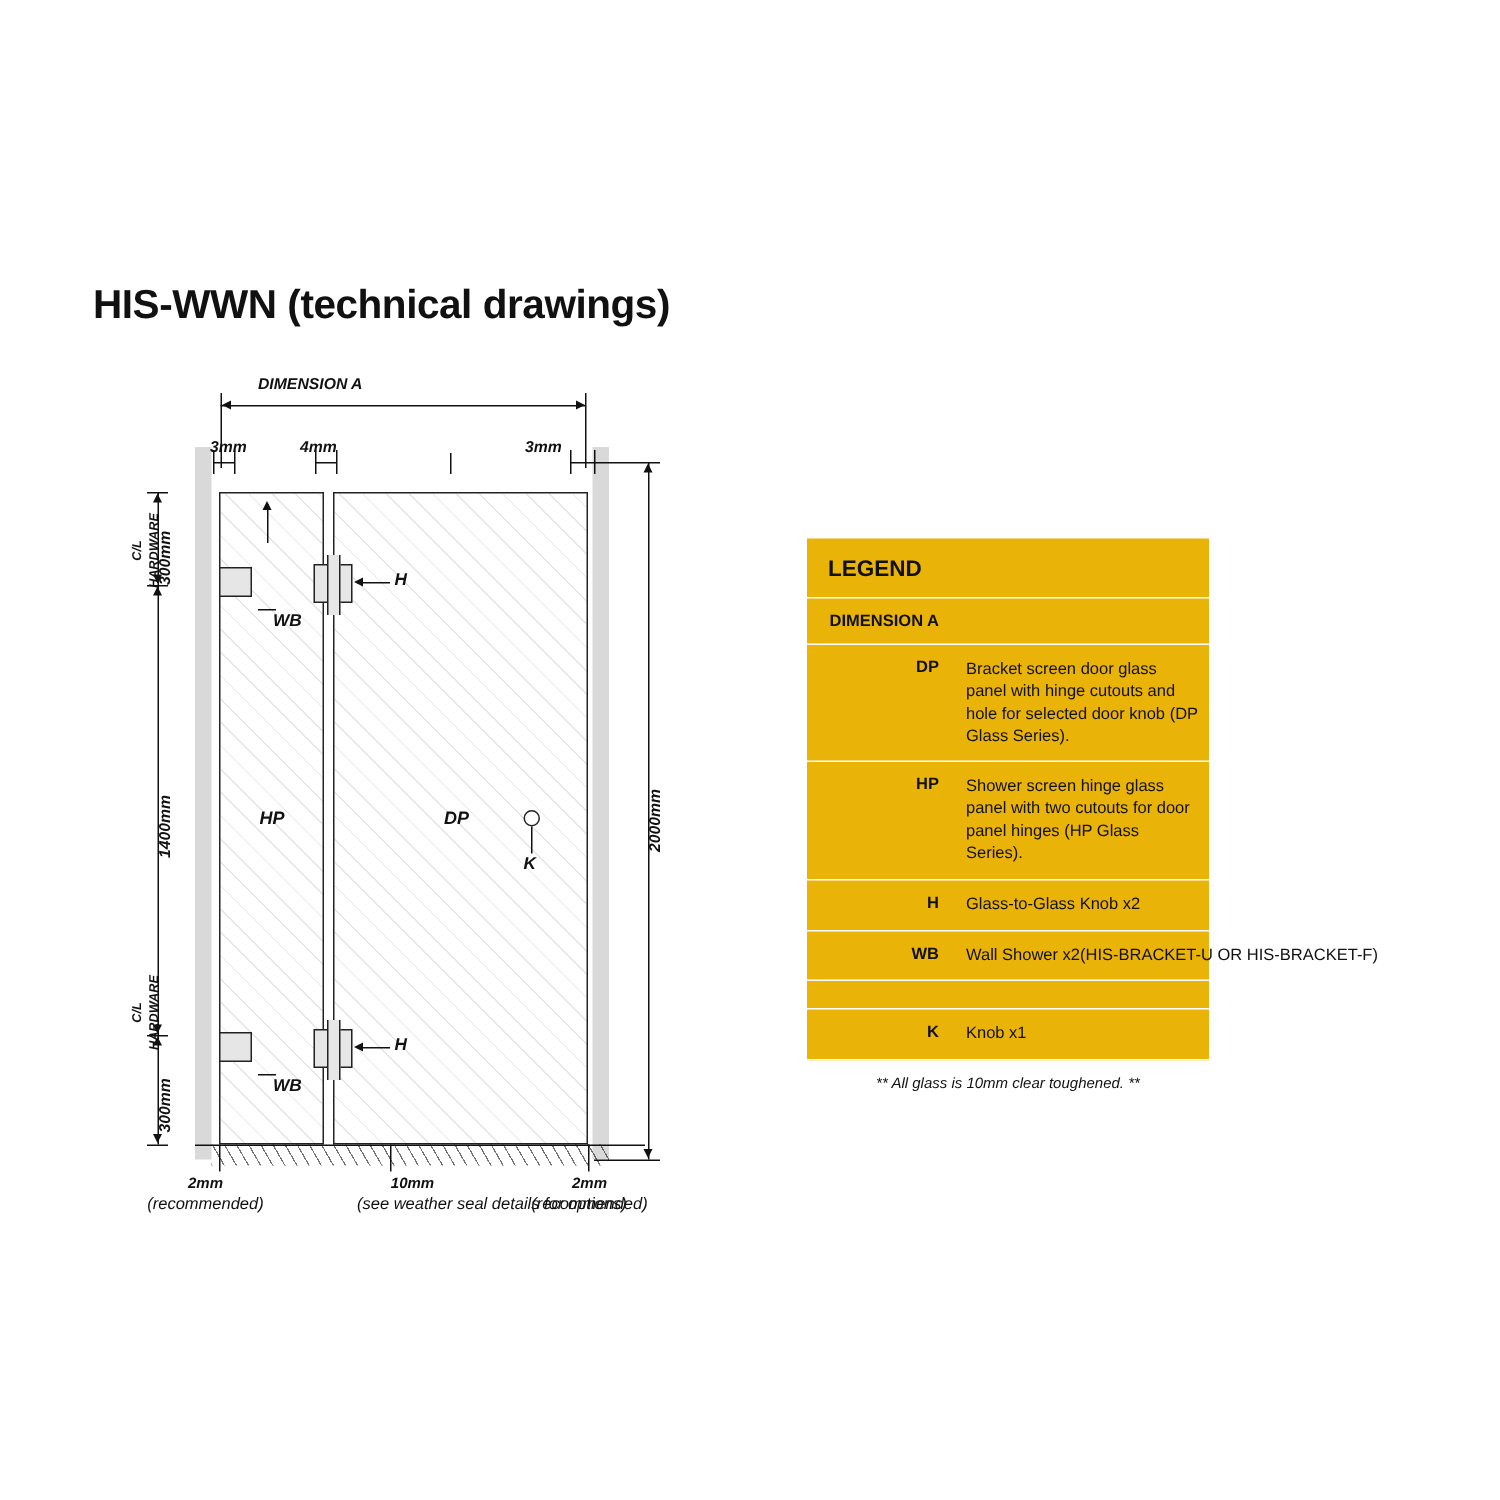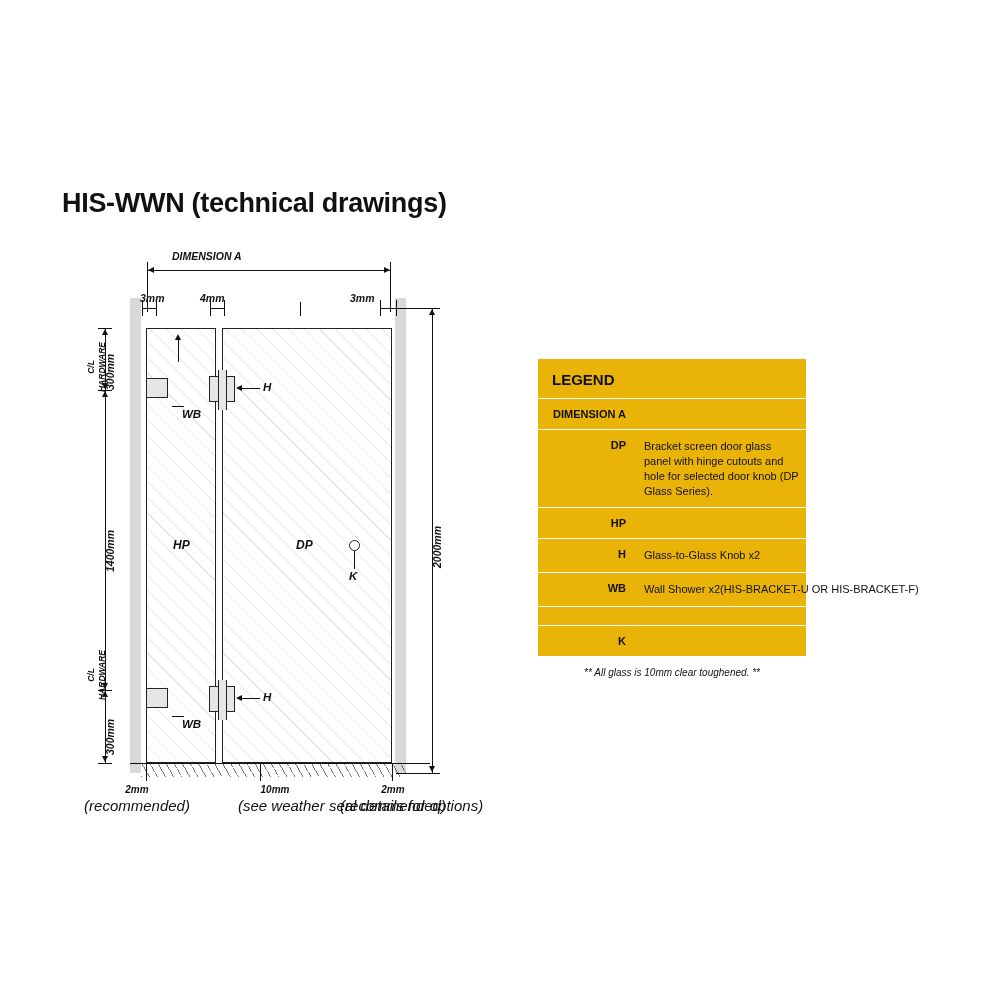--- a/index.html
+++ b/index.html
@@ -121,21 +121,21 @@
     font-weight:bold;
     color:#111;
     white-space:nowrap;
   }
   .dim-text.vert{
     transform-origin:0 0;
     transform:rotate(-90deg);
   }
   .note-text{
     position:absolute;
-    font-size:15px;
+    font-size:11px;
     font-style:italic;
     color:#111;
     white-space:nowrap;
     text-align:center;
     line-height:1.25;
   }
 
   .arrow-up, .arrow-down, .arrow-left, .arrow-right{
     position:absolute;
     width:0;height:0;
@@ -330,35 +330,37 @@
     <div class="legend-key">DIMENSION A</div>
   </div>
 
   <div class="legend-row">
     <div class="legend-key">DP</div>
     <div class="legend-val">Bracket screen door glass panel with hinge cutouts and hole for selected door knob (DP Glass Series).</div>
   </div>
 
   <div class="legend-row">
     <div class="legend-key">HP</div>
+    <div class="legend-val">Shower screen hinge glass panel with two cutouts for door panel hinges (HP Glass Series).</div>
   </div>
 
   <div class="legend-row">
     <div class="legend-key">H</div>
     <div class="legend-val">Glass-to-Glass Knob x2</div>
   </div>
 
   <div class="legend-row wide">
     <div class="legend-key">WB</div>
     <div class="legend-val">Wall Shower x2(HIS-BRACKET-U OR HIS-BRACKET-F)</div>
   </div>
 
   <div class="legend-row spacer">
     <div class="legend-key"></div>
     <div class="legend-val"></div>
   </div>
 
   <div class="legend-row">
     <div class="legend-key">K</div>
+    <div class="legend-val">Knob x1</div>
   </div>
 
   <div class="legend-foot">** All glass is 10mm clear toughened. **</div>
 </div>
 
 </body></html>

